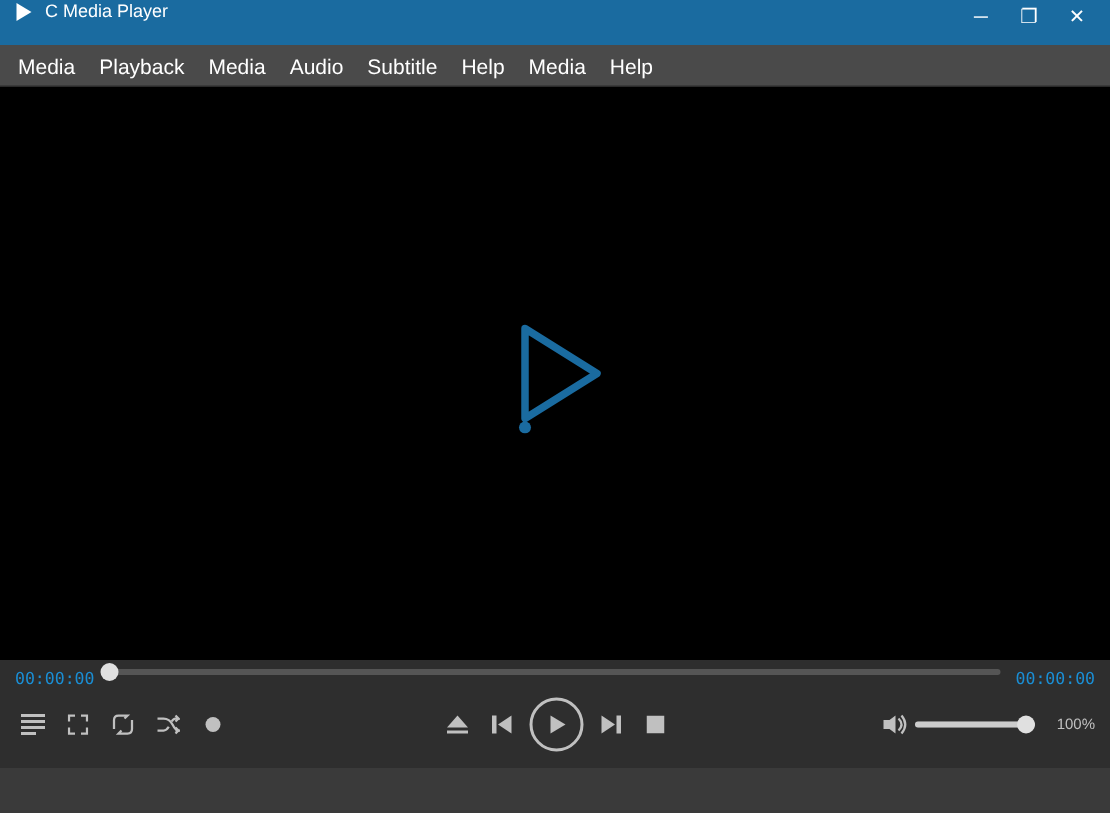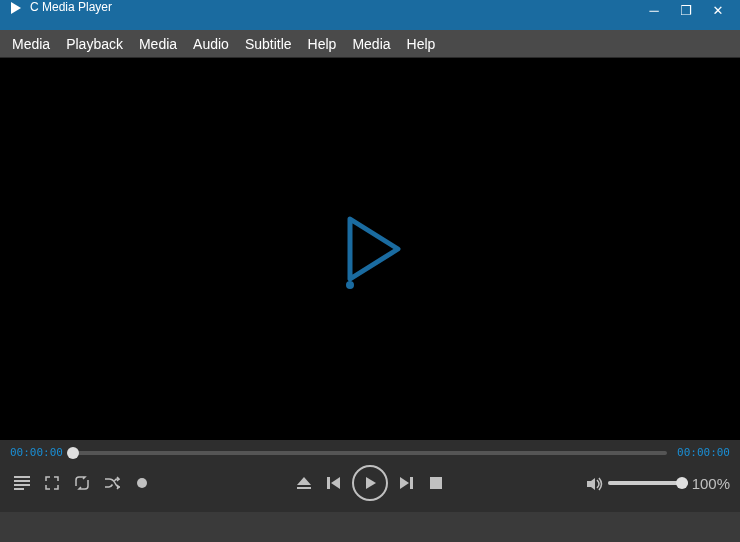--- a/index.html
+++ b/index.html
@@ -85,21 +85,20 @@
       background: #2e2e2e;
       height: 72px;
       display: flex;
       flex-direction: column;
       padding: 0;
     }
 
     
     #seekbar-row {
       display: flex;
-      align-items: center;
       padding: 6px 10px 2px 10px;
       gap: 8px;
     }
     #time-current {
       color: #1a8ed4;
       font-size: 11px;
       font-family: monospace;
       min-width: 55px;
     }
     #time-total {
@@ -202,21 +201,21 @@
       height: 12px;
       background: #e0e0e0;
       border-radius: 50%;
       position: absolute;
       top: -4px;
       right: 0;
       cursor: pointer;
     }
     #vol-pct {
       color: #c0c0c0;
-      font-size: 15px;
+      font-size: 10px;
       min-width: 36px;
       text-align: right;
     }
 
     
     svg { display: inline-block; vertical-align: middle; }
 
     
     #logo-container {
       position: relative;

